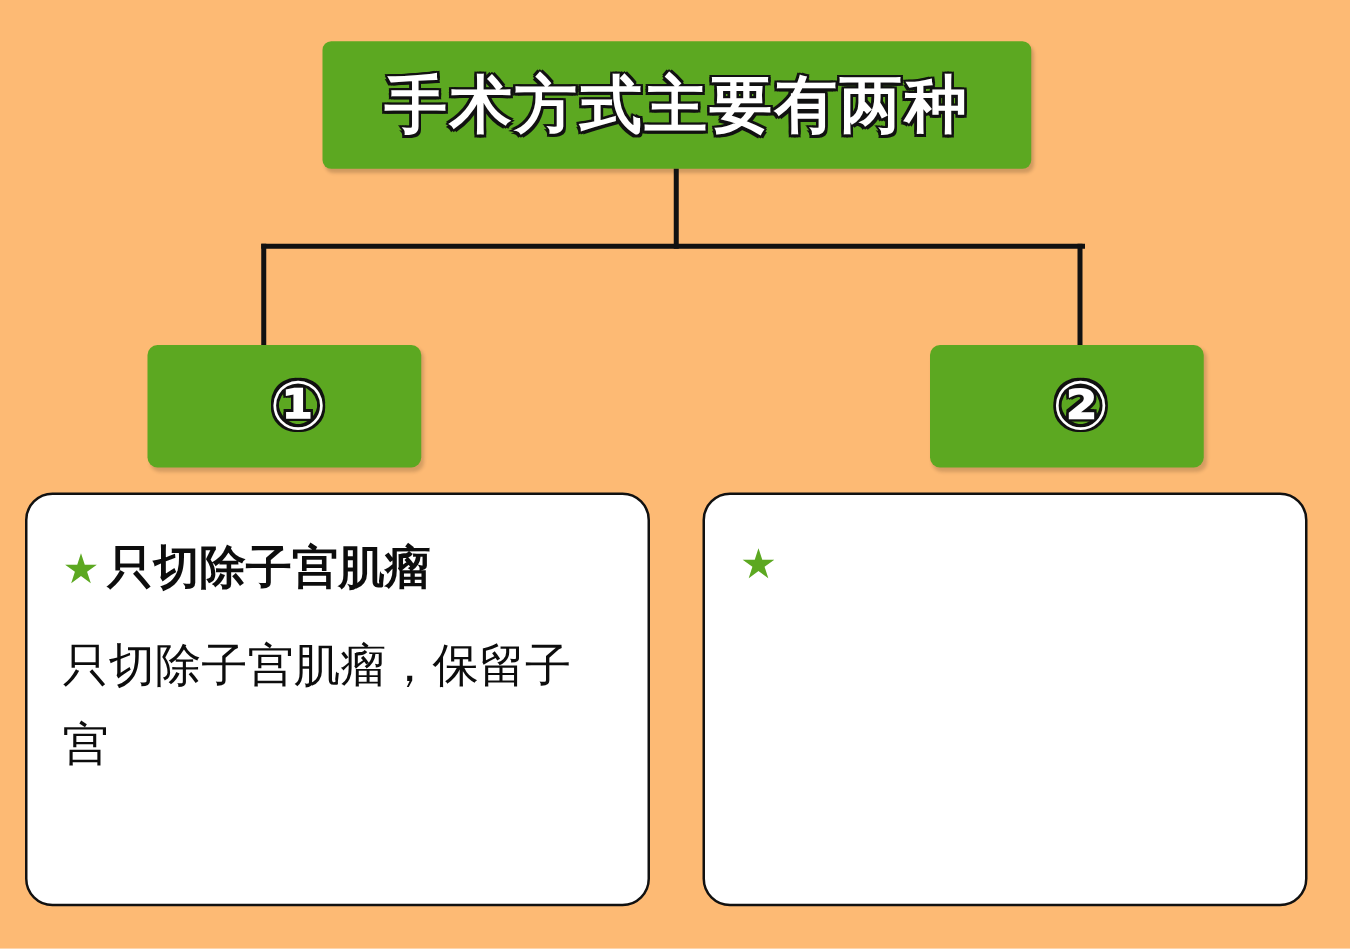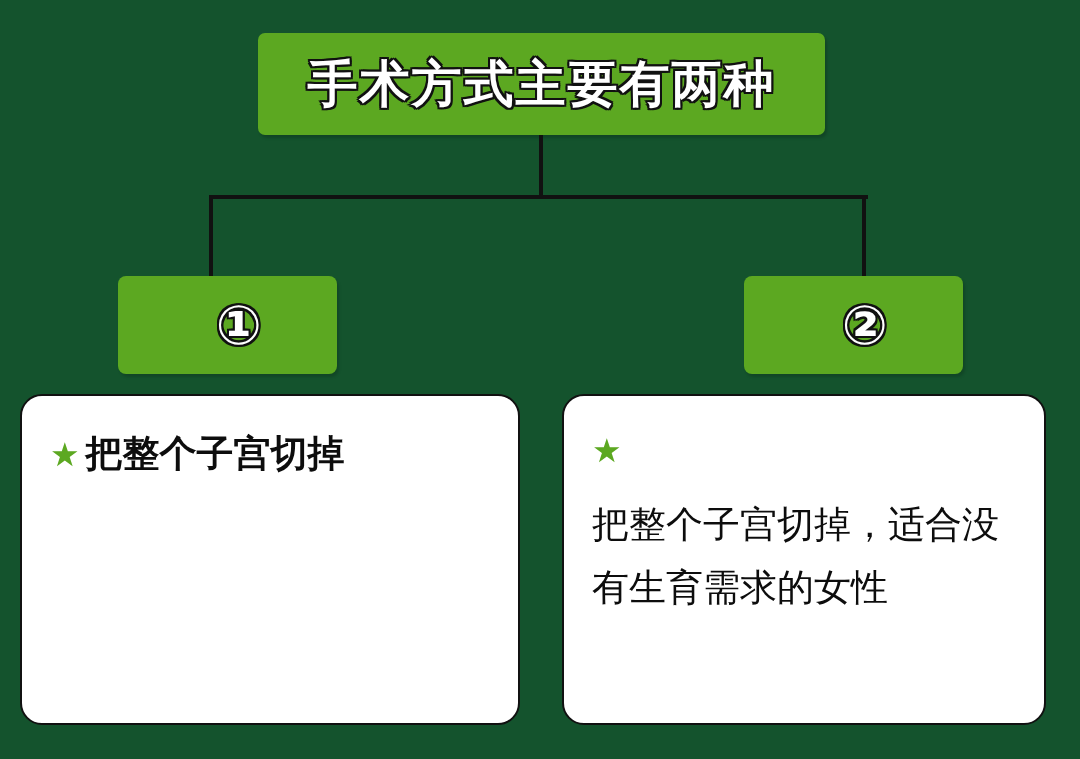--- a/index.html
+++ b/index.html
@@ -8,21 +8,21 @@
     background: #ffffff;
   }
   body {
     font-family: "Liberation Sans", "DejaVu Sans", sans-serif;
     -webkit-font-smoothing: antialiased;
   }
   #canvas {
     position: relative;
     width: 1080px;
     height: 759px;
-    background: #14532d;
+    background: #fdba74;
     overflow: hidden;
   }
 
   
   .title-box {
     position: absolute;
     left: 258px;
     top: 33px;
     width: 567px;
     height: 102px;
@@ -160,24 +160,24 @@
     <span class="num-glyph">①</span>
   </div>
 
   <div class="num-box right">
     <span class="num-glyph">②</span>
   </div>
 
   <div class="card left">
     <div class="card-heading">
       <span class="star-icon">★</span>
-      <span>把整个子宫切掉</span>
+      <span>只切除子宫肌瘤</span>
     </div>
+    <div class="card-body">只切除子宫肌瘤，保留子宫</div>
   </div>
 
   <div class="card right">
     <div class="card-heading">
       <span class="star-icon">★</span>
     </div>
-    <div class="card-body">把整个子宫切掉，适合没有生育需求的女性</div>
   </div>
 
 </div>
 
 </body></html>

